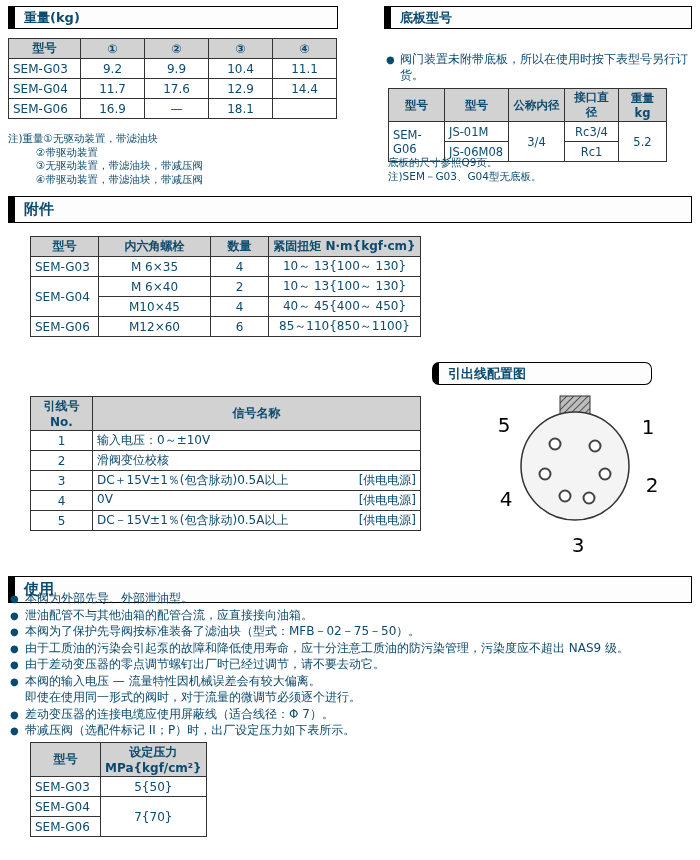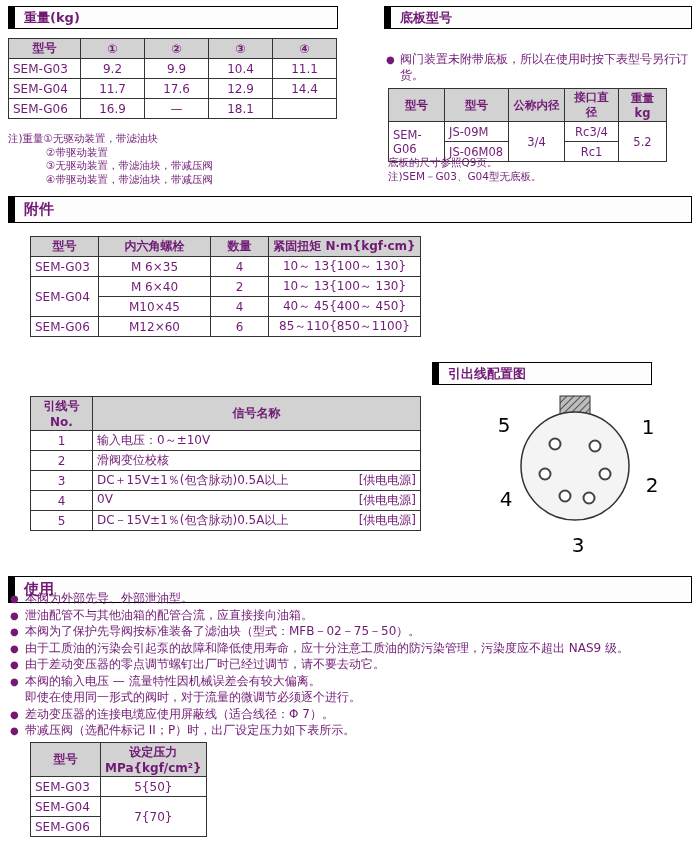--- a/index.html
+++ b/index.html
@@ -1,39 +1,39 @@
 <!DOCTYPE html>
 <html><head>
 <meta charset="utf-8">
 <style>
   html,body { margin:0; padding:0; background:#fff; }
   .page {
     position:relative; width:700px; height:860px; background:#fff;
-    font-family:"DejaVu Sans","Liberation Sans",sans-serif; color:#701a75;
+    font-family:"DejaVu Sans","Liberation Sans",sans-serif; color:#0c4a6e;
     overflow:hidden;
   }
   .hdr {
     position:absolute; box-sizing:border-box;
     border:1px solid #000; border-left:7px solid #000;
     background:#fdfdfd; font-weight:bold;
     display:flex; align-items:center; padding-left:9px;
   }
   .hdr.small { height:23px; font-size:13px; }
   .hdr.big   { height:27px; font-size:15px; }
 
   table.tbl { position:absolute; border-collapse:collapse; font-size:12px; background:#fff; }
   .tbl th, .tbl td { border:1px solid #333; padding:1px 4px; text-align:center; height:20px; box-sizing:border-box; }
   .tbl th { background:#d2d2d2; font-weight:bold; }
   .tbl td.left { text-align:left; }
   .tbl .sigcell { text-align:right; }
   .sigwrap { display:flex; justify-content:space-between; gap:6px; }
   .sigwrap .tag { white-space:nowrap; }
 
   .note-line { font-size:10.5px; line-height:13.5px; }
-  .indent { margin-left:38px; }
+  .indent { margin-left:28px; }
   .small-note { position:absolute; font-size:10.5px; line-height:13px; }
 
   .bullet-text { position:absolute; font-size:12px; line-height:16px; }
   .bullet-text::before, .b::before {
     content:"\25CF"; position:absolute; left:0; top:1px; font-size:10px;
   }
   .bullet-text { padding-left:14px; }
 
   .bullets { position:absolute; }
   .bullets .b { position:relative; padding-left:15px; font-size:12px; line-height:16.5px; }
@@ -100,21 +100,21 @@
     <tbody>
         <tr>
       <th style="width:56px">型号</th>
       <th style="width:64px">型号</th>
       <th style="width:56px">公称内径</th>
       <th style="width:54px">接口直径</th>
       <th style="width:48px">重量 kg</th>
     </tr>
     <tr>
       <td class="left" rowspan="2">SEM-G06</td>
-      <td class="left">JS-09M</td>
+      <td class="left">JS-01M</td>
       <td rowspan="2">3/4</td>
       <td>Rc3/4</td>
       <td rowspan="2">5.2</td>
     </tr>
     <tr>
       <td class="left">JS-06M08</td>
       <td>Rc1</td>
     </tr>
   </tbody>
     </table>
@@ -208,21 +208,21 @@
       <td class="sigcell">
         <div class="sigwrap">
           <span>DC－15V±1％(包含脉动)0.5A以上</span>
           <span class="tag">[供电电源]</span>
         </div>
       </td>
     </tr>
   </tbody>
     </table>
 
-  <div class="hdr small" style="left:432px; top:362px; width:220px;">
+  <div class="hdr small" style="left:432px; top:362px; width:220px;border-radius:7px;">
     <span>引出线配置图</span>
   </div>
 
   <svg width="250" height="172" viewBox="0 0 250 172" style="position:absolute; left:452px; top:390px;">
     <defs>
       <pattern id="hatch" width="5" height="5" patternUnits="userSpaceOnUse" patternTransform="rotate(45)">
         <rect width="5" height="5" fill="#bdbdbd"></rect>
         <line x1="0" y1="0" x2="0" y2="5" stroke="#555" stroke-width="2"></line>
       </pattern>
     </defs>

